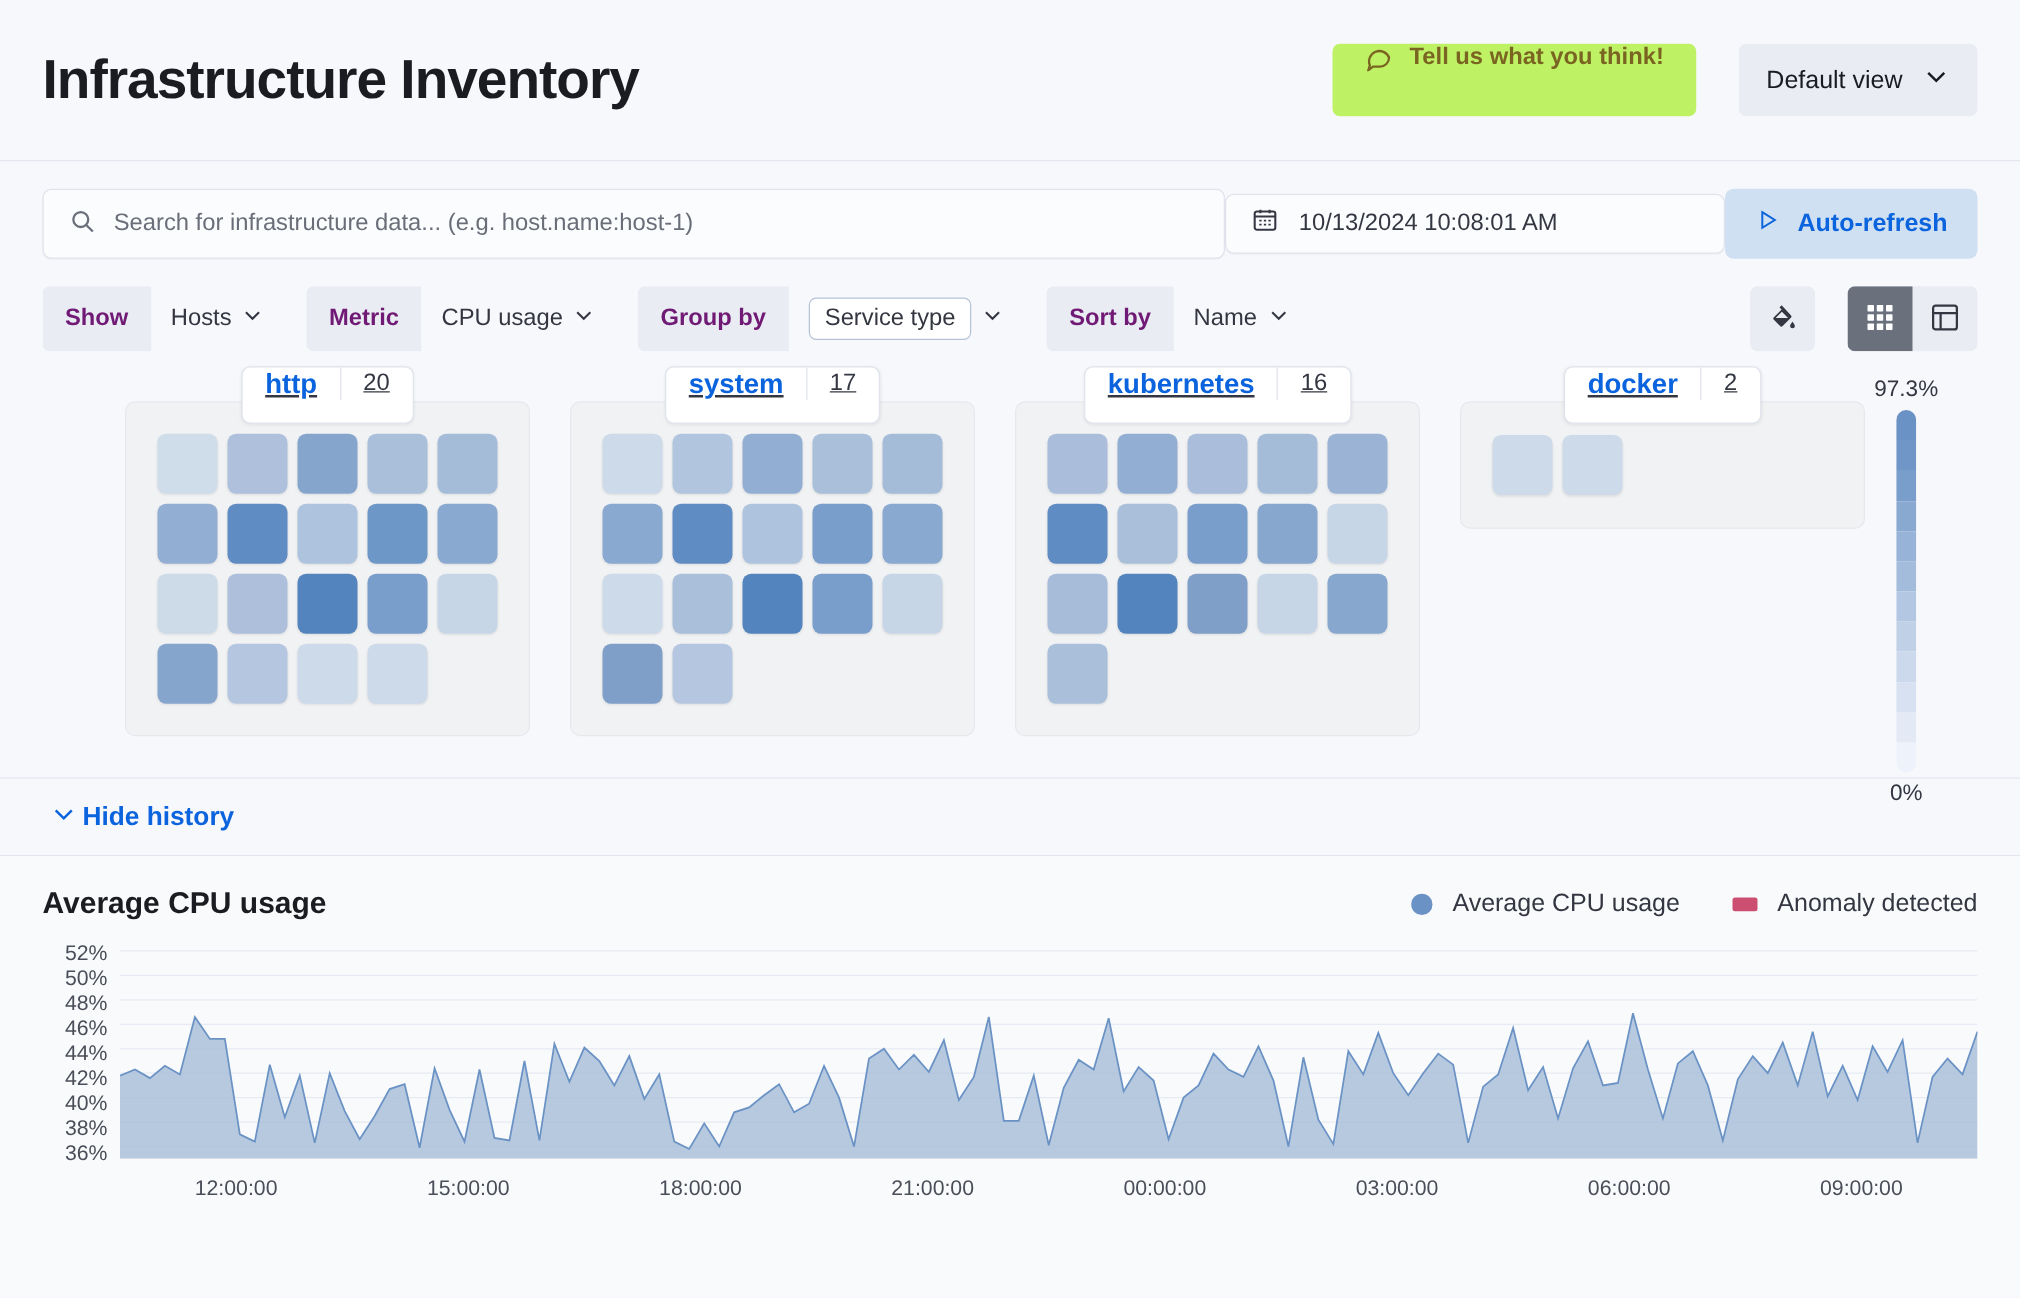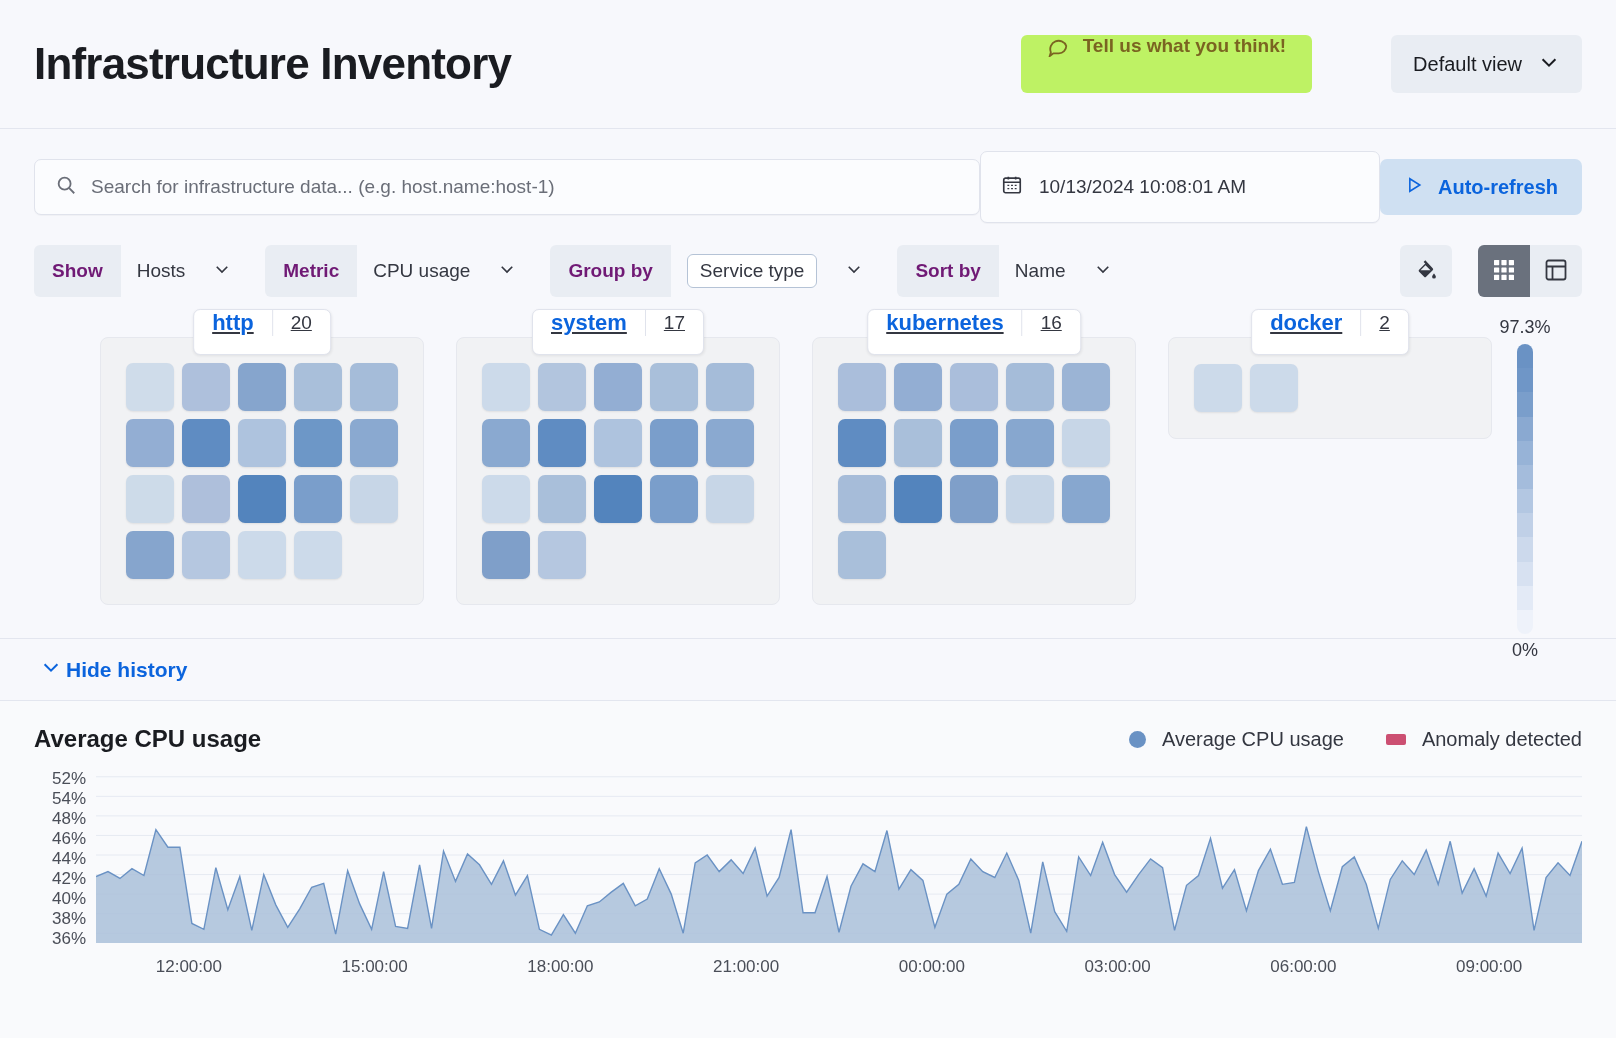--- a/index.html
+++ b/index.html
@@ -12,21 +12,20 @@
   }
 
   
   .page-header {
     height: 129px;
     background: #f7f8fc;
     border-bottom: 1px solid #e3e6ef;
     display: flex;
     align-items: center;
     padding: 0 34px;
-    gap: 45px;
   }
   .page-title {
     font-size: 44px;
     font-weight: 700;
     letter-spacing: -0.8px;
     color: #1a1c21;
     flex: 1;
   }
   .feedback-btn {
     background: #bef264;
@@ -83,21 +82,21 @@
     outline: none;
     background: transparent;
     font-size: 19px;
     font-family: inherit;
     color: #343741;
     width: 100%;
   }
   .search-box input::placeholder { color: #6a6e78; }
   .date-box {
     width: 400px;
-    height: 72px;
+    height: 48px;
     background: #fbfcfe;
     border: 1px solid #e0e3ec;
     border-radius: 7px;
     display: flex;
     align-items: center;
     padding: 0 20px;
     gap: 16px;
     font-size: 19px;
     box-shadow: 0 1px 1px rgba(0,0,0,0.03);
     cursor: pointer;
@@ -136,21 +135,21 @@
     display: flex;
     align-items: center;
     padding: 0 18px;
     font-size: 19px;
     font-weight: 700;
     color: #701a75;
   }
   .fvalue {
     display: flex;
     align-items: center;
-    gap: 28px;
+    gap: 8px;
     padding: 0 16px;
     font-size: 19px;
     color: #343741;
     cursor: pointer;
     background: transparent;
   }
   .fvalue .boxed {
     border: 1px solid #b5c3d6;
     border-radius: 6px;
     padding: 5px 12px;
@@ -612,21 +611,21 @@
       <div class="legend-item">
         <span class="sq"></span>
         <span>Anomaly detected</span>
       </div>
     </div>
   </div>
 
   <div class="chart-wrap">
     <div class="y-axis">
         <span>52%</span>
-        <span>54%</span>
+        <span>50%</span>
         <span>48%</span>
         <span>46%</span>
         <span>44%</span>
         <span>42%</span>
         <span>40%</span>
         <span>38%</span>
         <span>36%</span>
       </div>
     <div class="plot">
       <svg id="plot-svg" viewBox="0 0 1000 176" preserveAspectRatio="none">

